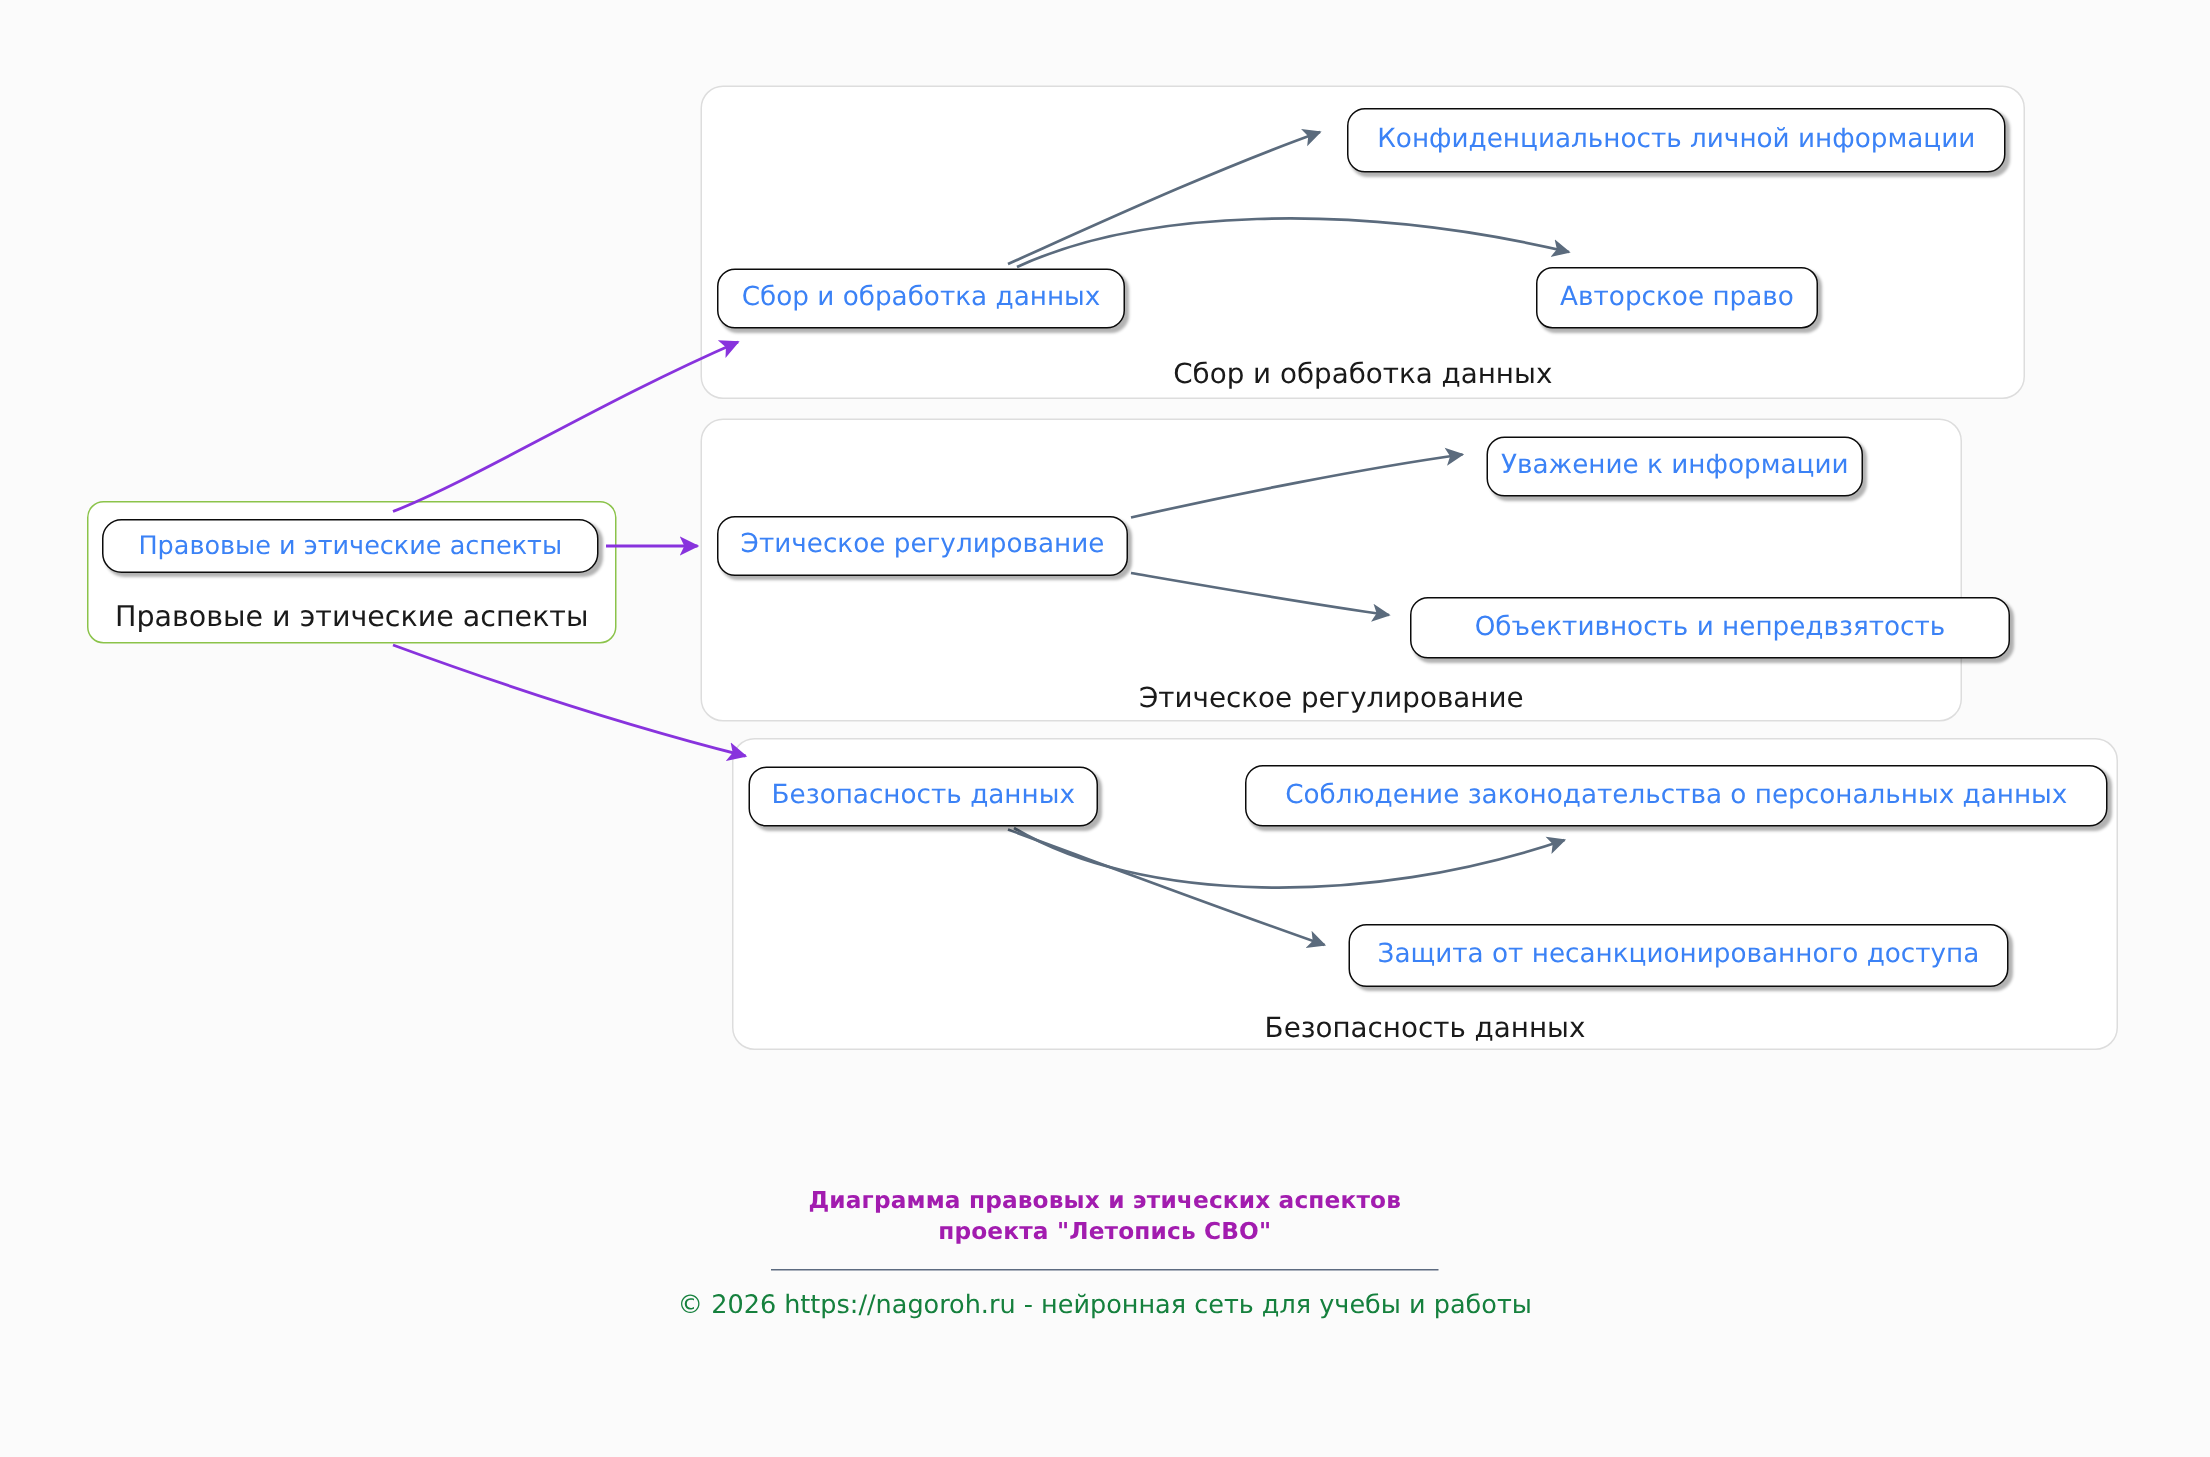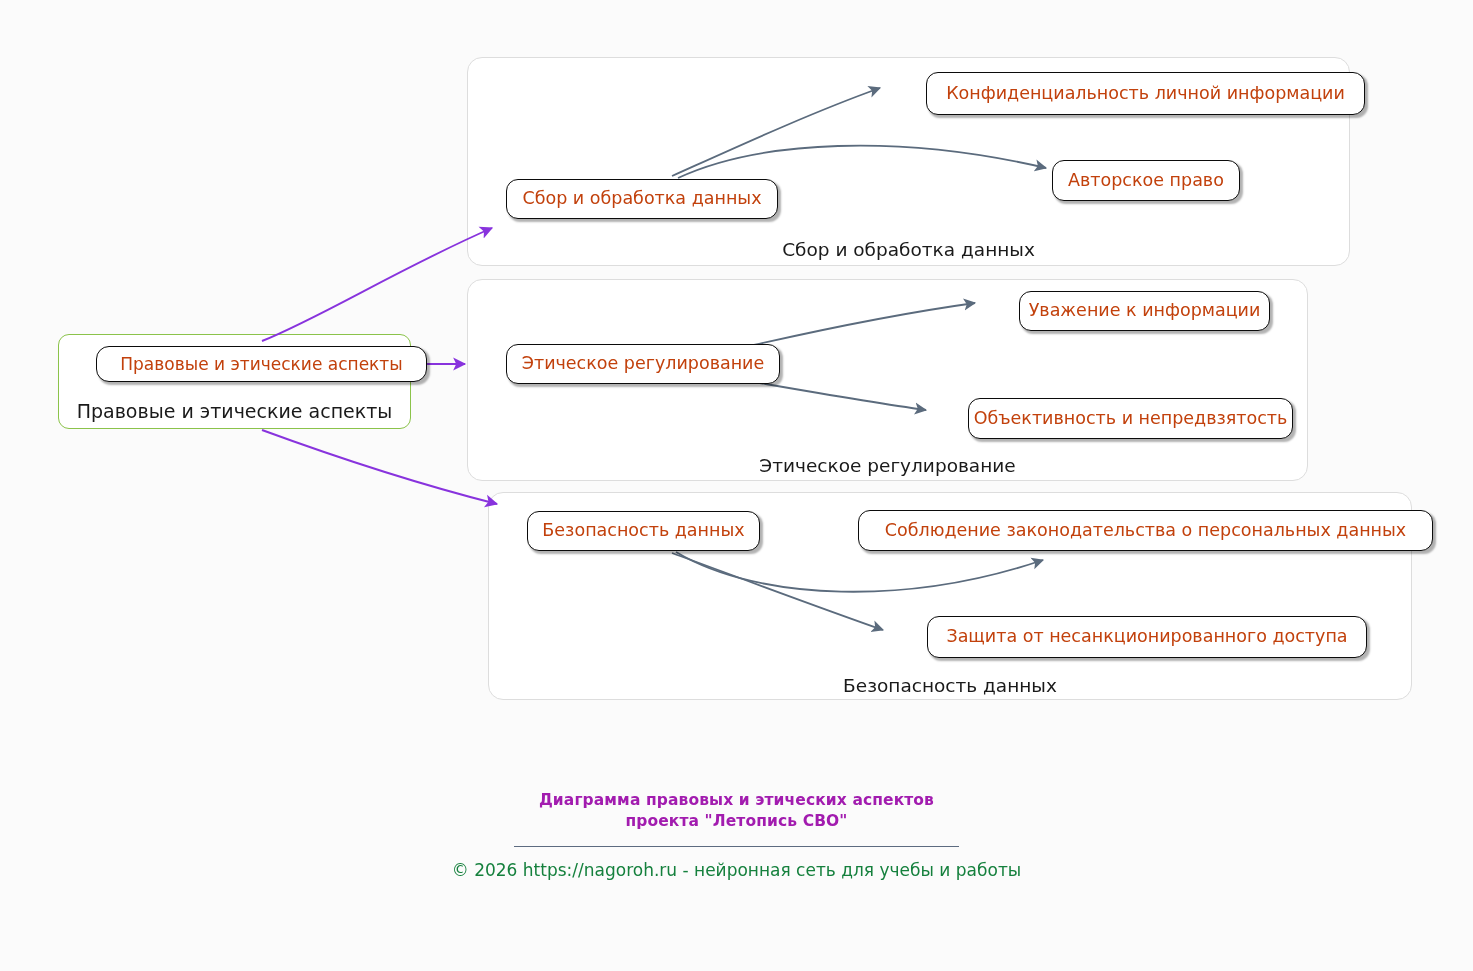--- a/index.html
+++ b/index.html
@@ -65,28 +65,27 @@
   
   .node {
     position: absolute;
     box-sizing: border-box;
     display: flex;
     align-items: center;
     justify-content: center;
     background: #ffffff;
     border: 1.7px solid #0b0b0b;
     border-radius: 12px;
-    color: #c2410c;
+    color: #3b82f6;
     font-size: 17.5px;
     line-height: 1;
     white-space: nowrap;
     padding: 0 14px;
     box-shadow: 2.5px 2.5px 2px rgba(0,0,0,0.30);
     z-index: 2;
-    margin-left: 28px;
   }
   .node.root-node {
     border-radius: 13px;
     font-size: 17px;
     box-shadow: 2.5px 2.5px 2px rgba(0,0,0,0.30);
   }
 
   
   #footer {
     position: absolute;
@@ -154,31 +153,31 @@
   <div class="node root-node" style="left:68px; top:346px; width:331px; height:36px;">Правовые и этические аспекты</div>
 
   <div class="cluster-label root-label" style="left:58px; top:400px; width:353px;">Правовые и этические аспекты</div>
 
   <div class="cluster" style="left:467px; top:57px; width:883px; height:209px;"></div>
 
   <div class="node" style="left:478px; top:179px; width:272px; height:40px;">Сбор и обработка данных</div>
 
   <div class="node" style="left:898px; top:72px; width:439px; height:43px;">Конфиденциальность личной информации</div>
 
-  <div class="node" style="left:1024px; top:160px; width:188px; height:41px;">Авторское право</div>
+  <div class="node" style="left:1024px; top:178px; width:188px; height:41px;border-radius:11px;">Авторское право</div>
 
   <div class="cluster-label" style="left:467px; top:239px; width:883px;">Сбор и обработка данных</div>
 
   <div class="cluster" style="left:467px; top:279px; width:841px; height:202px;"></div>
 
   <div class="node" style="left:478px; top:344px; width:274px; height:40px;">Этическое регулирование</div>
 
   <div class="node" style="left:991px; top:291px; width:251px; height:40px;">Уважение к информации</div>
 
-  <div class="node" style="left:940px; top:398px; width:325px; height:41px;">Объективность и непредвзятость</div>
+  <div class="node" style="left:940px; top:398px; width:400px; height:41px;">Объективность и непредвзятость</div>
 
   <div class="cluster-label" style="left:467px; top:455px; width:841px;">Этическое регулирование</div>
 
   <div class="cluster" style="left:488px; top:492px; width:924px; height:208px;"></div>
 
   <div class="node" style="left:499px; top:511px; width:233px; height:40px;">Безопасность данных</div>
 
   <div class="node" style="left:830px; top:510px; width:575px; height:41px;">Соблюдение законодательства о персональных данных</div>
 
   <div class="node" style="left:899px; top:616px; width:440px; height:42px;">Защита от несанкционированного доступа</div>

